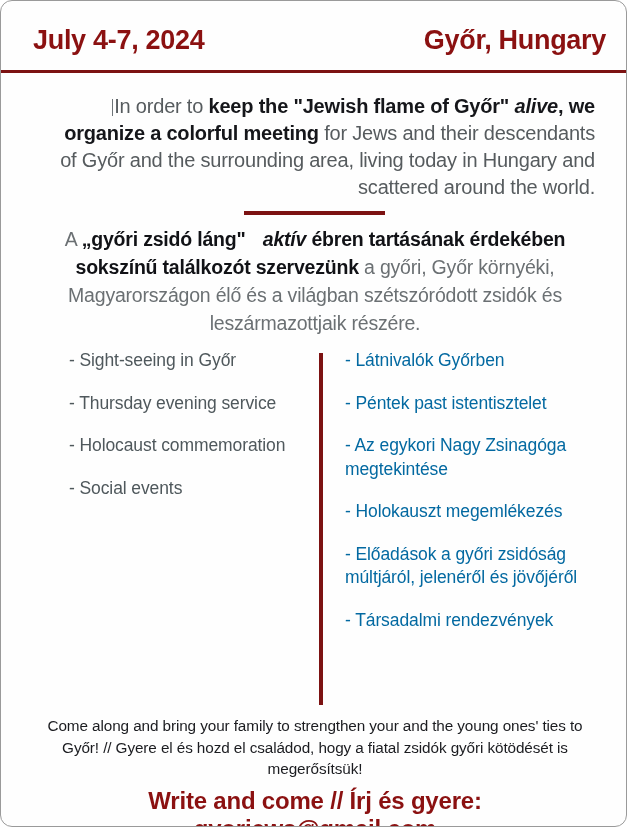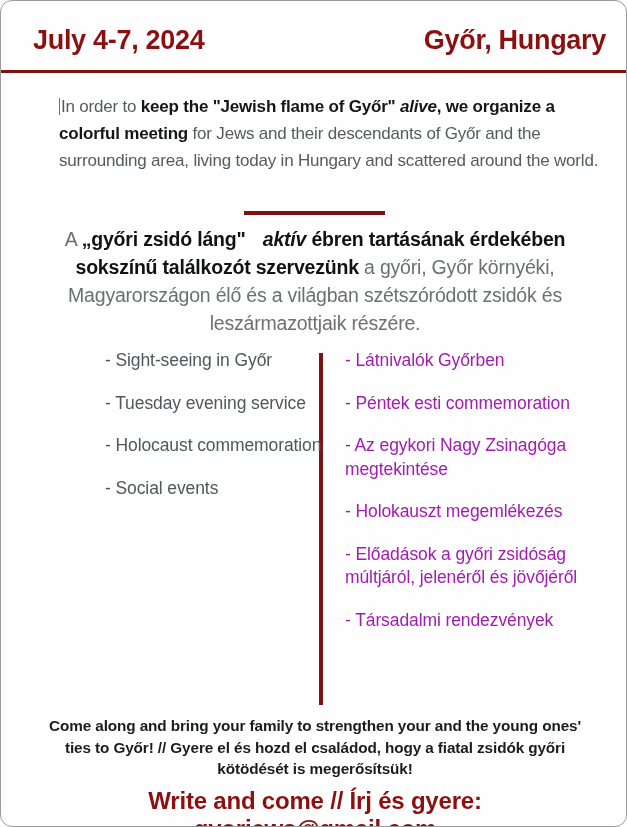--- a/index.html
+++ b/index.html
@@ -48,24 +48,24 @@
     left: 0;
     width: 627px;
     height: 3px;
     background: #7c1212;
   }
 
   
   .para-en {
     position: absolute;
     top: 92px;
-    left: 58px;
+    left: 49px;
     width: 545px;
-    text-align: left;
-    font-size: 17px;
+    text-align: right;
+    font-size: 20px;
     line-height: 27px;
     color: #565b5e;
     letter-spacing: -0.2px;
   }
   .para-en .b { font-weight: bold; color: #15161a; }
   .para-en .bi { font-weight: bold; font-style: italic; color: #15161a; }
   .caret {
     display: inline-block;
     width: 1px;
     height: 17px;
@@ -119,39 +119,38 @@
     position: absolute;
     top: 0;
     font-size: 17.5px;
     line-height: 23.5px;
     letter-spacing: -0.1px;
   }
   .col-left {
     left: 68px;
     width: 235px;
     color: #4f585c;
-    margin-left: 36px;
   }
   .col-right {
     left: 344px;
     width: 240px;
-    color: #a21caf;
+    color: #0369a1;
   }
   .col .item { margin-bottom: 19px; }
   .col .item:last-child { margin-bottom: 0; }
 
   
   .footer-cta {
     position: absolute;
     top: 714px;
     left: 38px;
     width: 552px;
     text-align: center;
     font-size: 15.3px;
-    font-weight: bold;
+    font-weight: normal;
     line-height: 21.5px;
     color: #1b1c20;
     letter-spacing: -0.1px;
   }
   .footer-mail {
     position: absolute;
     top: 786px;
     left: 30px;
     width: 568px;
     text-align: center;
@@ -180,28 +179,28 @@
 
   <div class="para-hu">
     <span>A </span><span class="b">„győri zsidó láng" </span><span class="bi">aktív</span><span class="b"> ébren tartásának érdekében sokszínű találkozót szervezünk</span><span> a győri, Győr környéki, Magyarországon élő és a világban szétszóródott zsidók és leszármazottjaik részére.</span>
   </div>
 
   <div class="columns">
     <div class="col-divider"></div>
 
     <div class="col col-left">
       <div class="item">- Sight-seeing in Győr</div>
-      <div class="item">- Tuesday evening service</div>
+      <div class="item">- Thursday evening service</div>
       <div class="item">- Holocaust commemoration</div>
       <div class="item">- Social events</div>
     </div>
 
     <div class="col col-right">
       <div class="item">- Látnivalók Győrben</div>
-      <div class="item">- Péntek esti commemoration</div>
+      <div class="item">- Péntek past istentisztelet</div>
       <div class="item">- Az egykori Nagy Zsinagóga megtekintése</div>
       <div class="item">- Holokauszt megemlékezés</div>
       <div class="item">- Előadások a győri zsidóság múltjáról, jelenéről és jövőjéről</div>
       <div class="item">- Társadalmi rendezvények</div>
     </div>
   </div>
 
   <div class="footer-cta">Come along and bring your family to strengthen your and the young ones' ties to Győr! // Gyere el és hozd el családod, hogy a fiatal zsidók győri kötödését is megerősítsük!</div>
   <div class="footer-mail">Write and come // Írj és gyere: gyorjews@gmail.com</div>
 

